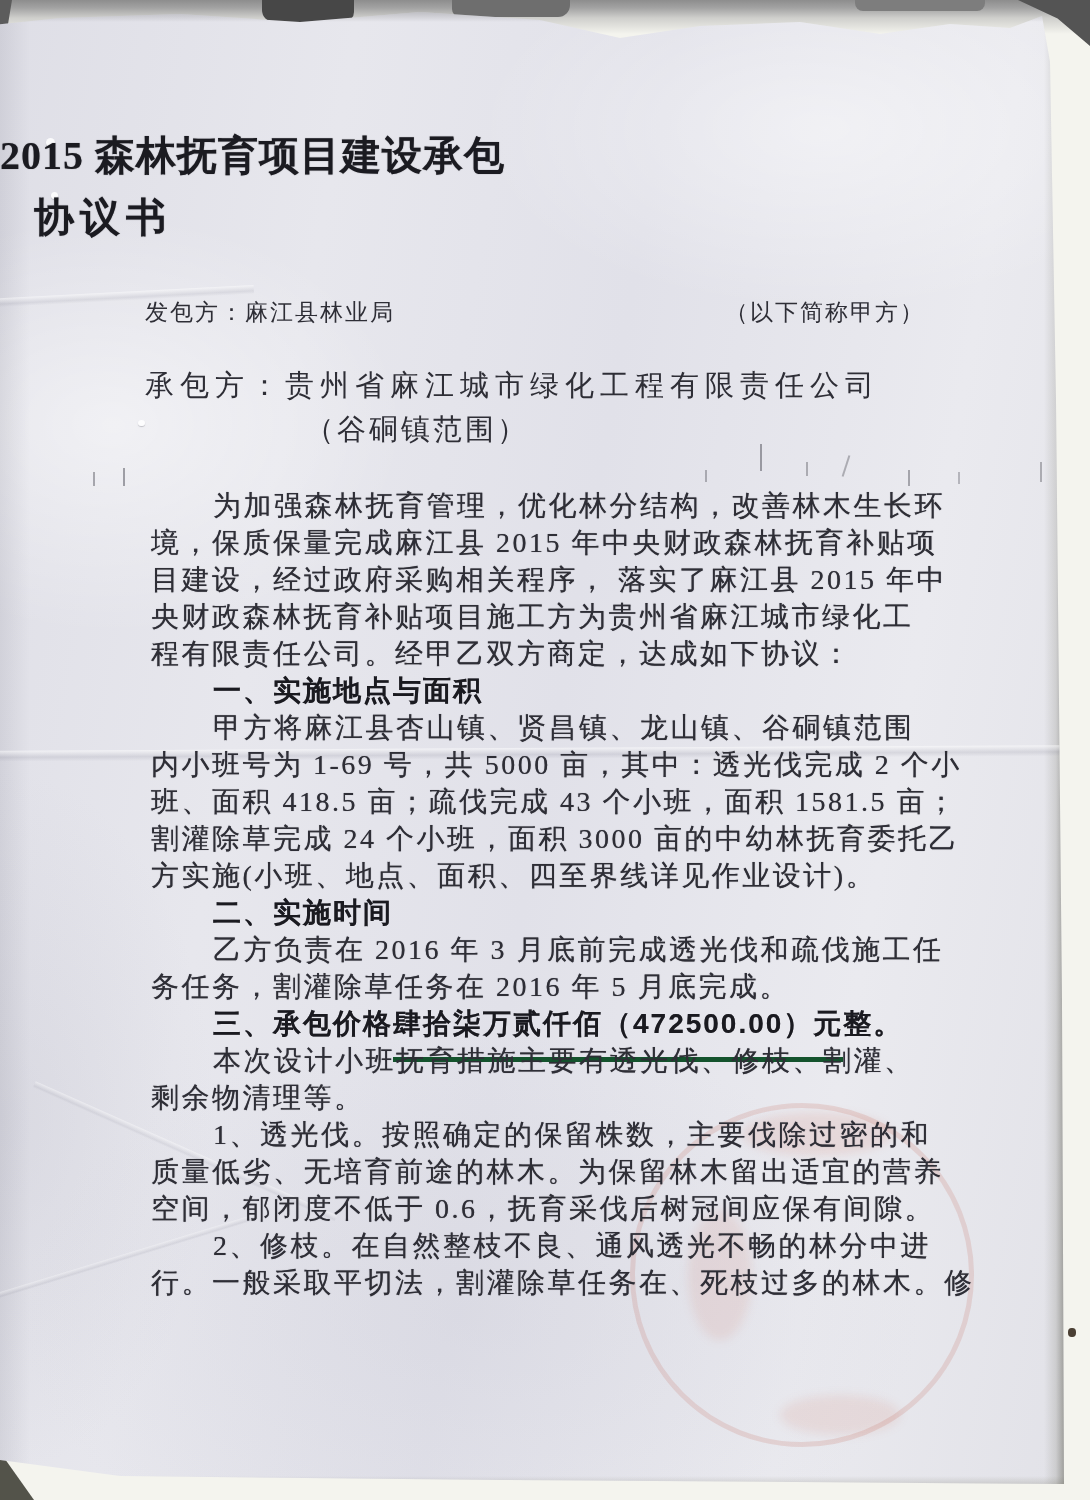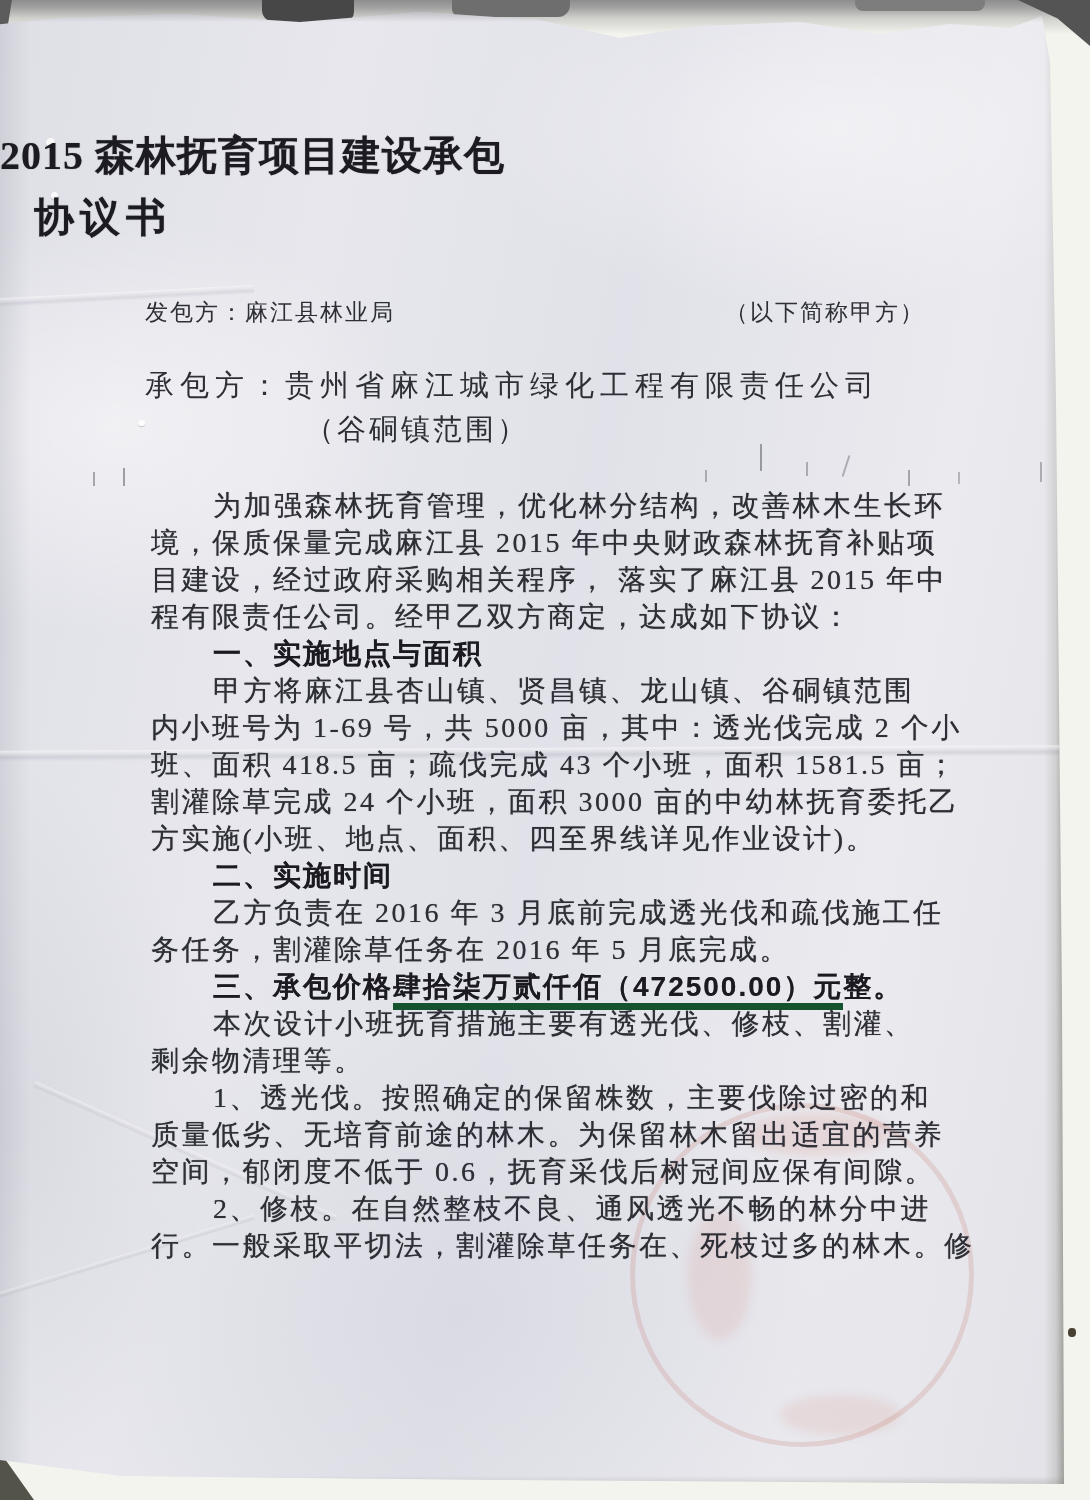--- a/index.html
+++ b/index.html
@@ -71,21 +71,21 @@
   .title2{top:190px;font-size:40px;letter-spacing:6px;margin-left:34px;}
   .party-row{position:absolute;left:145px;top:297px;width:780px;display:flex;justify-content:space-between;
     font-size:23px;letter-spacing:2px;white-space:pre;}
   .party-b{position:absolute;left:145px;top:366px;width:800px;font-size:29px;letter-spacing:6px;white-space:pre;}
   .party-b2{position:absolute;left:145px;top:410px;width:780px;padding-left:160px;font-size:29px;letter-spacing:3px;white-space:pre;box-sizing:border-box;}
   .bodytext{position:absolute;left:151px;top:487px;width:790px;font-size:28px;line-height:37px;letter-spacing:2.5px;}
   .line{white-space:pre;text-shadow:0 0 .7px rgba(46,46,54,.75);}
   .ind{padding-left:62px;}
   .heading{font-family:"Liberation Sans","DejaVu Sans",sans-serif;font-weight:bold;color:#1a1a20;
     letter-spacing:2px;text-shadow:0 0 .5px rgba(22,22,28,.6);}
-  .ul{border-bottom:7px solid #14532d;padding-bottom:1px;}
+  .ul{border-bottom:5px solid #14532d;padding-bottom:18px;}
 </style>
 </head>
 <body>
 
 <div class="top-band"></div>
 <div class="blob-a"></div>
 <div class="blob-b"></div>
 <div class="blob-c"></div>
 <div class="corner-tr"></div>
 <div class="corner-bl"></div>
@@ -129,20 +129,21 @@
     <span>发包方：麻江县林业局</span>
     <span>（以下简称甲方）</span>
   </div>
   <div class="party-b">承包方：贵州省麻江城市绿化工程有限责任公司</div>
   <div class="party-b2">（谷硐镇范围）</div>
 
   <div class="bodytext">
     <div class="line ind">为加强森林抚育管理，优化林分结构，改善林木生长环</div>
     <div class="line">境，保质保量完成麻江县 2015 年中央财政森林抚育补贴项</div>
     <div class="line">目建设，经过政府采购相关程序， 落实了麻江县 2015 年中</div>
+    <div class="line">央财政森林抚育补贴项目施工方为贵州省麻江城市绿化工</div>
     <div class="line">程有限责任公司。经甲乙双方商定，达成如下协议：</div>
     <div class="line ind heading">一、实施地点与面积</div>
     <div class="line ind">甲方将麻江县杏山镇、贤昌镇、龙山镇、谷硐镇范围</div>
     <div class="line">内小班号为 1-69 号，共 5000 亩，其中：透光伐完成 2 个小</div>
     <div class="line">班、面积 418.5 亩；疏伐完成 43 个小班，面积 1581.5 亩；</div>
     <div class="line">割灌除草完成 24 个小班，面积 3000 亩的中幼林抚育委托乙</div>
     <div class="line">方实施(小班、地点、面积、四至界线详见作业设计)。</div>
     <div class="line ind heading">二、实施时间</div>
     <div class="line ind">乙方负责在 2016 年 3 月底前完成透光伐和疏伐施工任</div>
     <div class="line">务任务，割灌除草任务在 2016 年 5 月底完成。</div>

